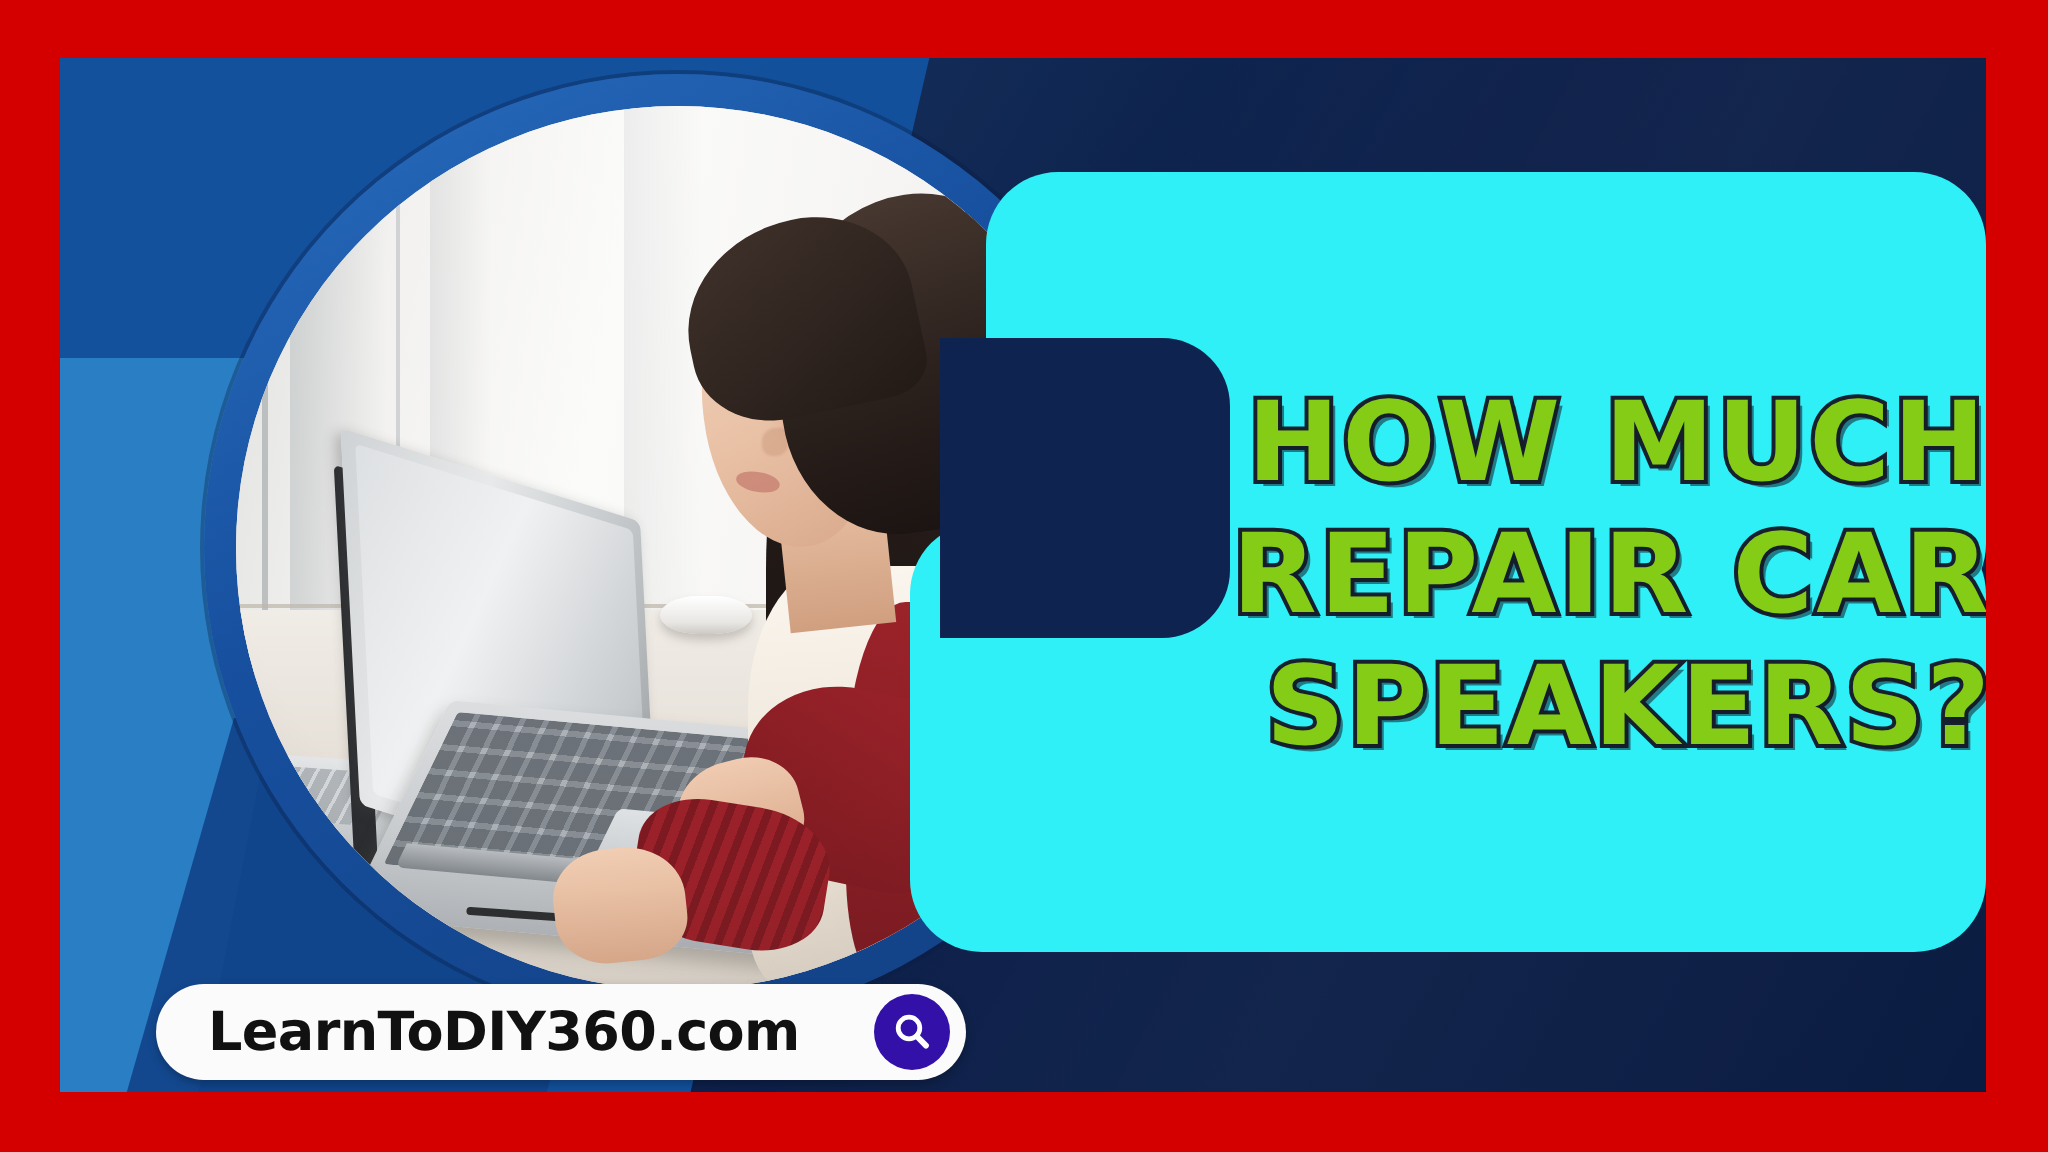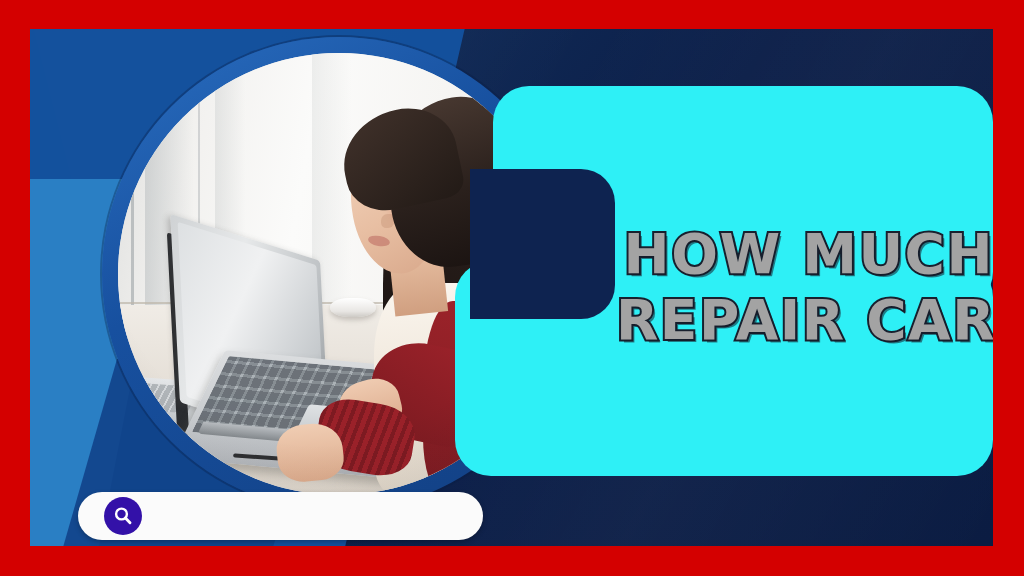--- a/index.html
+++ b/index.html
@@ -374,21 +374,21 @@
     text-align:right;
     padding-right:14px;
     box-sizing:border-box;
   }
   .hl-line{
     font-family:"DejaVu Sans", sans-serif;
     font-weight:700;
     font-size:55px;
     line-height:66px;
     letter-spacing:1.5px;
-    color:#a3a3a3;
+    color:#84cc16;
     text-transform:uppercase;
     -webkit-text-stroke:4px #17202e;
     paint-order:stroke fill;
     white-space:nowrap;
     text-shadow:
       3px 3px 0 rgba(20,28,42,.55);
   }
   .hl-line.l1{padding-right:2px;}
   .hl-line.l5{letter-spacing:1px;}
 
@@ -487,23 +487,25 @@
       </div>
     </div>
 
     <div class="cyan-top"></div>
     <div class="cyan-bot"></div>
     <div class="cyan-notch"></div>
 
     <div class="headline">
       <div class="hl-line l1">HOW MUCH</div>
       <div class="hl-line l4">REPAIR CAR</div>
+      <div class="hl-line l5">SPEAKERS?</div>
     </div>
 
     <div class="brand-pill">
+      <span class="brand-text">LearnToDIY360.com</span>
       <span class="brand-badge">
         <svg width="24" height="24" viewBox="0 0 24 24" aria-hidden="true">
           <circle cx="10.5" cy="10" r="5.4" fill="none" stroke="#ffffff" stroke-width="2.4"></circle>
           <line x1="14.4" y1="14.1" x2="19" y2="18.8" stroke="#ffffff" stroke-width="2.9" stroke-linecap="round"></line>
         </svg>
       </span>
     </div>
 
   </div>
 </div>

